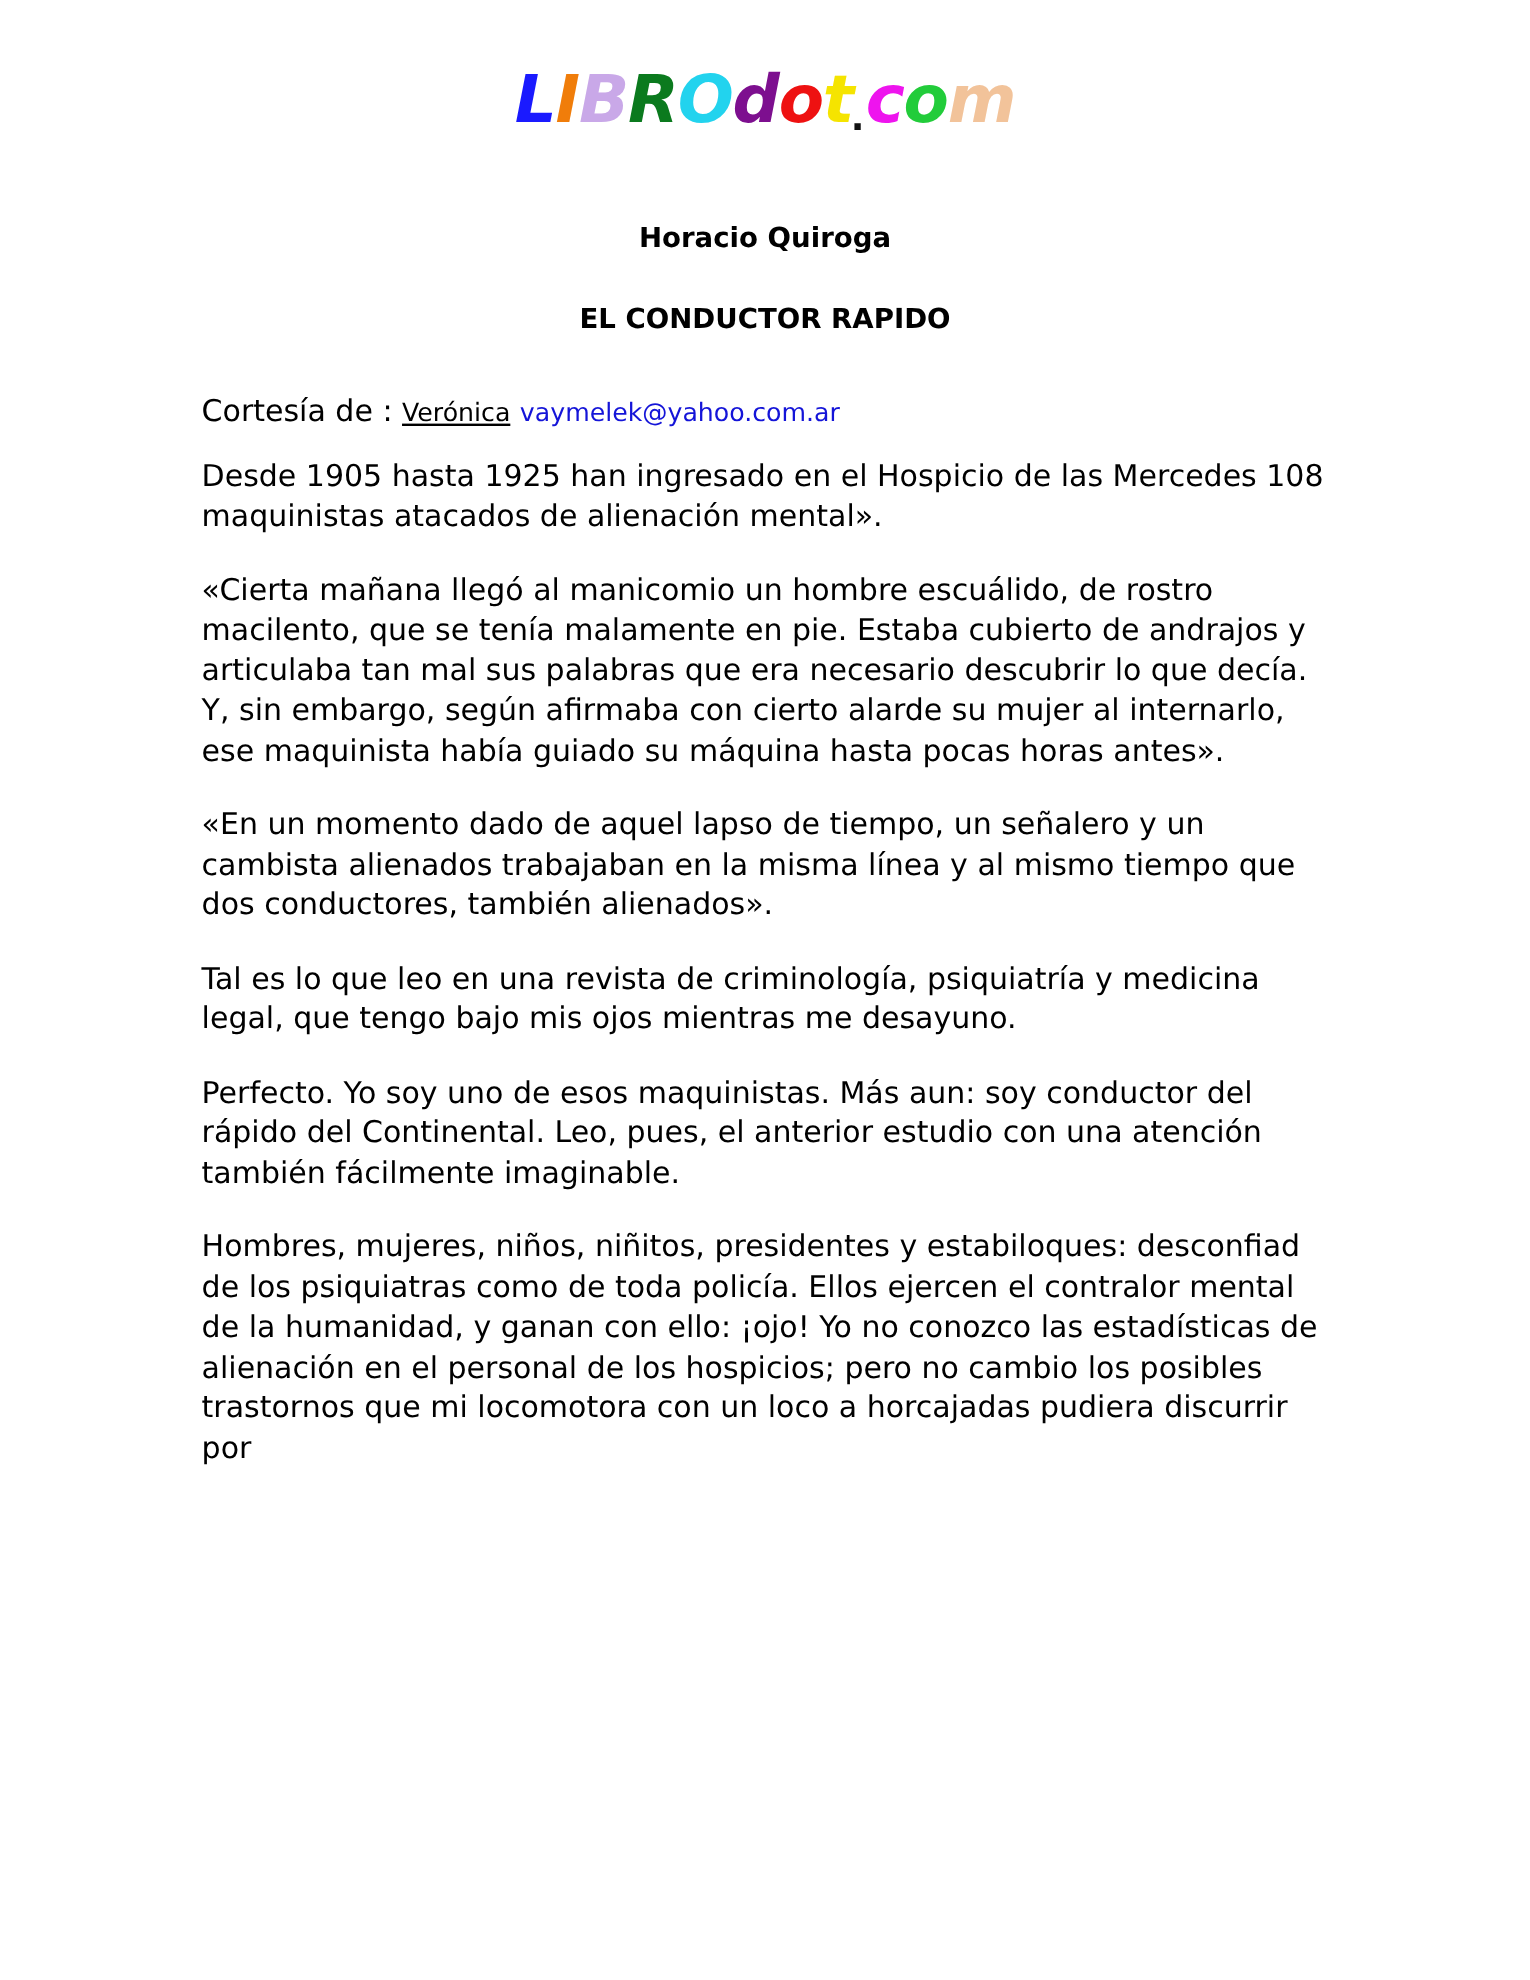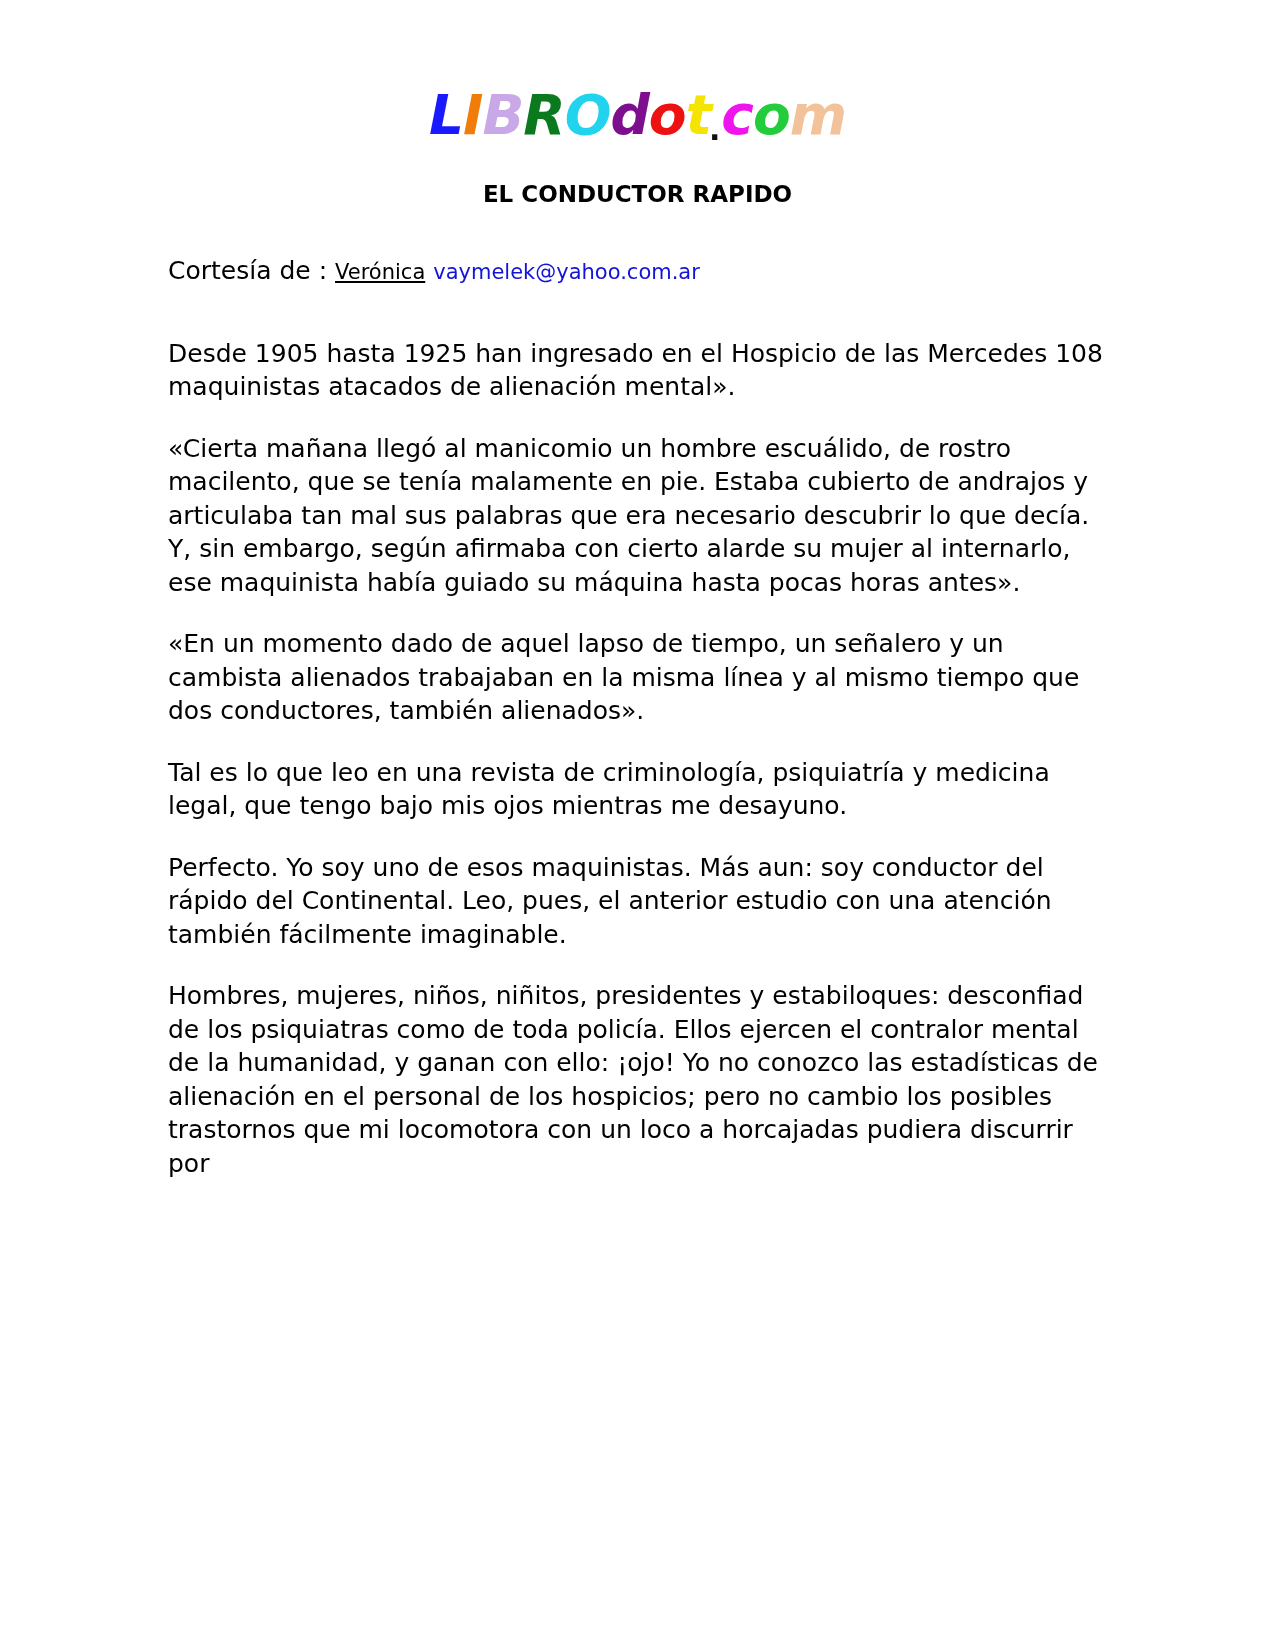--- a/index.html
+++ b/index.html
@@ -20,21 +20,21 @@
     height: 1650px;
     background: #ffffff;
     box-sizing: border-box;
     padding: 0;
   }
 
   
   .logo-wrap {
     width: 100%;
     text-align: center;
-    padding-top: 88px;
+    padding-top: 56px;
   }
   .logo {
     display: inline-block;
     font-family: "DejaVu Sans", sans-serif;
     font-size: 55px;
     font-weight: bold;
     font-style: italic;
     letter-spacing: -1px;
     line-height: 1;
     white-space: nowrap;
@@ -87,31 +87,32 @@
   }
 
   p.para {
     font-size: 25px;
     line-height: 1.34;
     margin: 28px 0 0 0;
     color: #000;
     text-align: left;
     word-spacing: 0px;
   }
-  p.para.first { margin-top: 49px; }
+  p.para.first { margin-top: 20px; }
 </style>
 </head>
 <body>
 
 <div class="page">
 
   <div class="logo-wrap">
     <div class="logo" id="logo"><span style="color: rgb(26, 26, 255);">L</span><span style="color: rgb(240, 125, 10);">I</span><span style="color: rgb(201, 168, 232);">B</span><span style="color: rgb(11, 122, 30);">R</span><span style="color: rgb(34, 211, 238);">O</span><span style="color: rgb(125, 15, 143);">d</span><span style="color: rgb(238, 17, 17);">o</span><span style="color: rgb(245, 228, 0);">t</span><span class="dot-glyph" style="color: rgb(17, 17, 17);">.</span><span style="color: rgb(238, 20, 238);">c</span><span style="color: rgb(34, 204, 58);">o</span><span style="color: rgb(242, 195, 154);">m</span></div>
   </div>
 
+  <h1 class="doc-heading" id="author-heading">Horacio Quiroga</h1>
 
   <h2 class="doc-heading" id="title-heading">EL CONDUCTOR RAPIDO</h2>
 
   <div class="body-area">
 
     <div class="courtesy">
       <span class="label">Cortesía de :</span>
       <span class="person">Verónica</span>
       <span class="email-link">vaymelek@yahoo.com.ar</span>
     </div>

